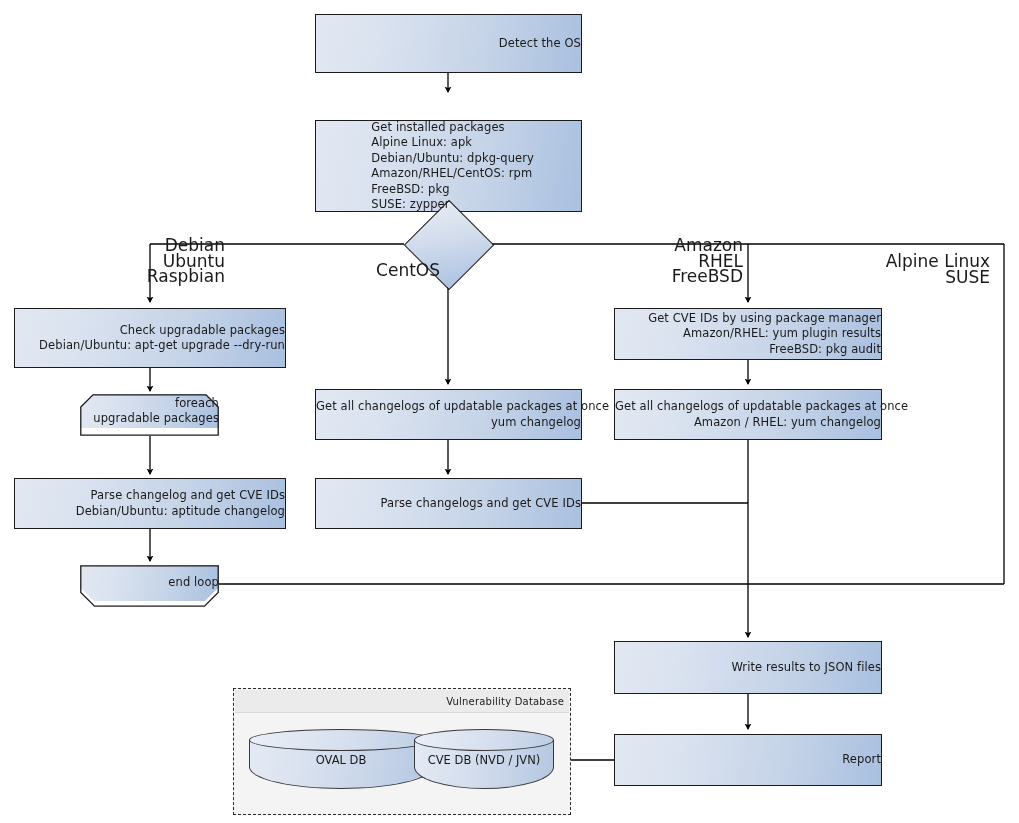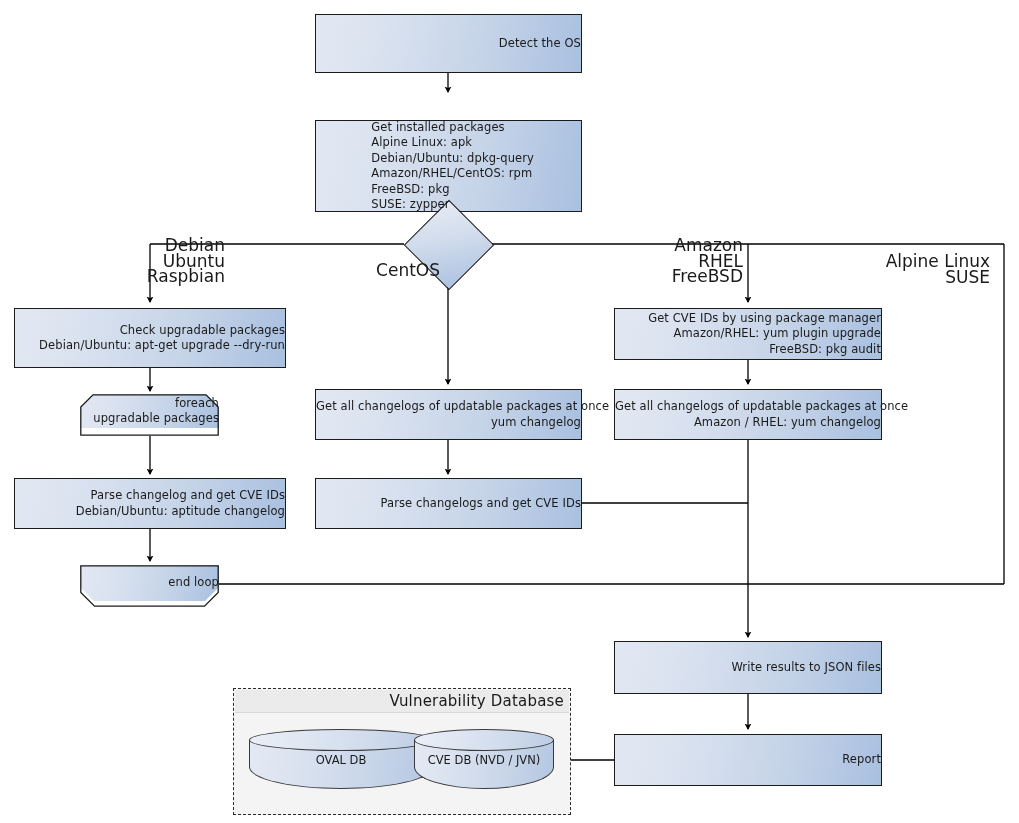--- a/index.html
+++ b/index.html
@@ -92,21 +92,21 @@
     background: #f4f4f4;
   }
   .group-title {
     position: absolute;
     box-sizing: border-box;
     background: #ebebeb;
     border-bottom: 1px solid #d8d8d8;
     display: flex;
     align-items: center;
     justify-content: flex-end;
-    font-size: 15px;
+    font-size: 10px;
     color: #1a1a1a;
     padding-right: 5px;
     letter-spacing: 0.2px;
   }
 
   
   .cyl { position: absolute; }
   .cyl .cyl-body {
     position: absolute;
     left: 0; right: 0;
@@ -265,21 +265,21 @@
     </div>
   </div>
 
   <div class="node" style="left:315px; top:478px; width:267px; height:51px;">
     <div class="txt">Parse changelogs and get CVE IDs</div>
   </div>
 
   <div class="node" style="left:614px; top:308px; width:268px; height:52px;">
     <div class="txt">
       <div>Get CVE IDs by using package manager</div>
-      <div>Amazon/RHEL: yum plugin upgrade</div>
+      <div>Amazon/RHEL: yum plugin results</div>
       <div>FreeBSD: pkg audit</div>
     </div>
   </div>
 
   <div class="node" style="left:614px; top:389px; width:268px; height:51px;">
     <div class="txt" style="overflow:visible;">
       <div>Get all changelogs of updatable packages at once</div>
       <div>Amazon / RHEL: yum changelog</div>
     </div>
   </div>

